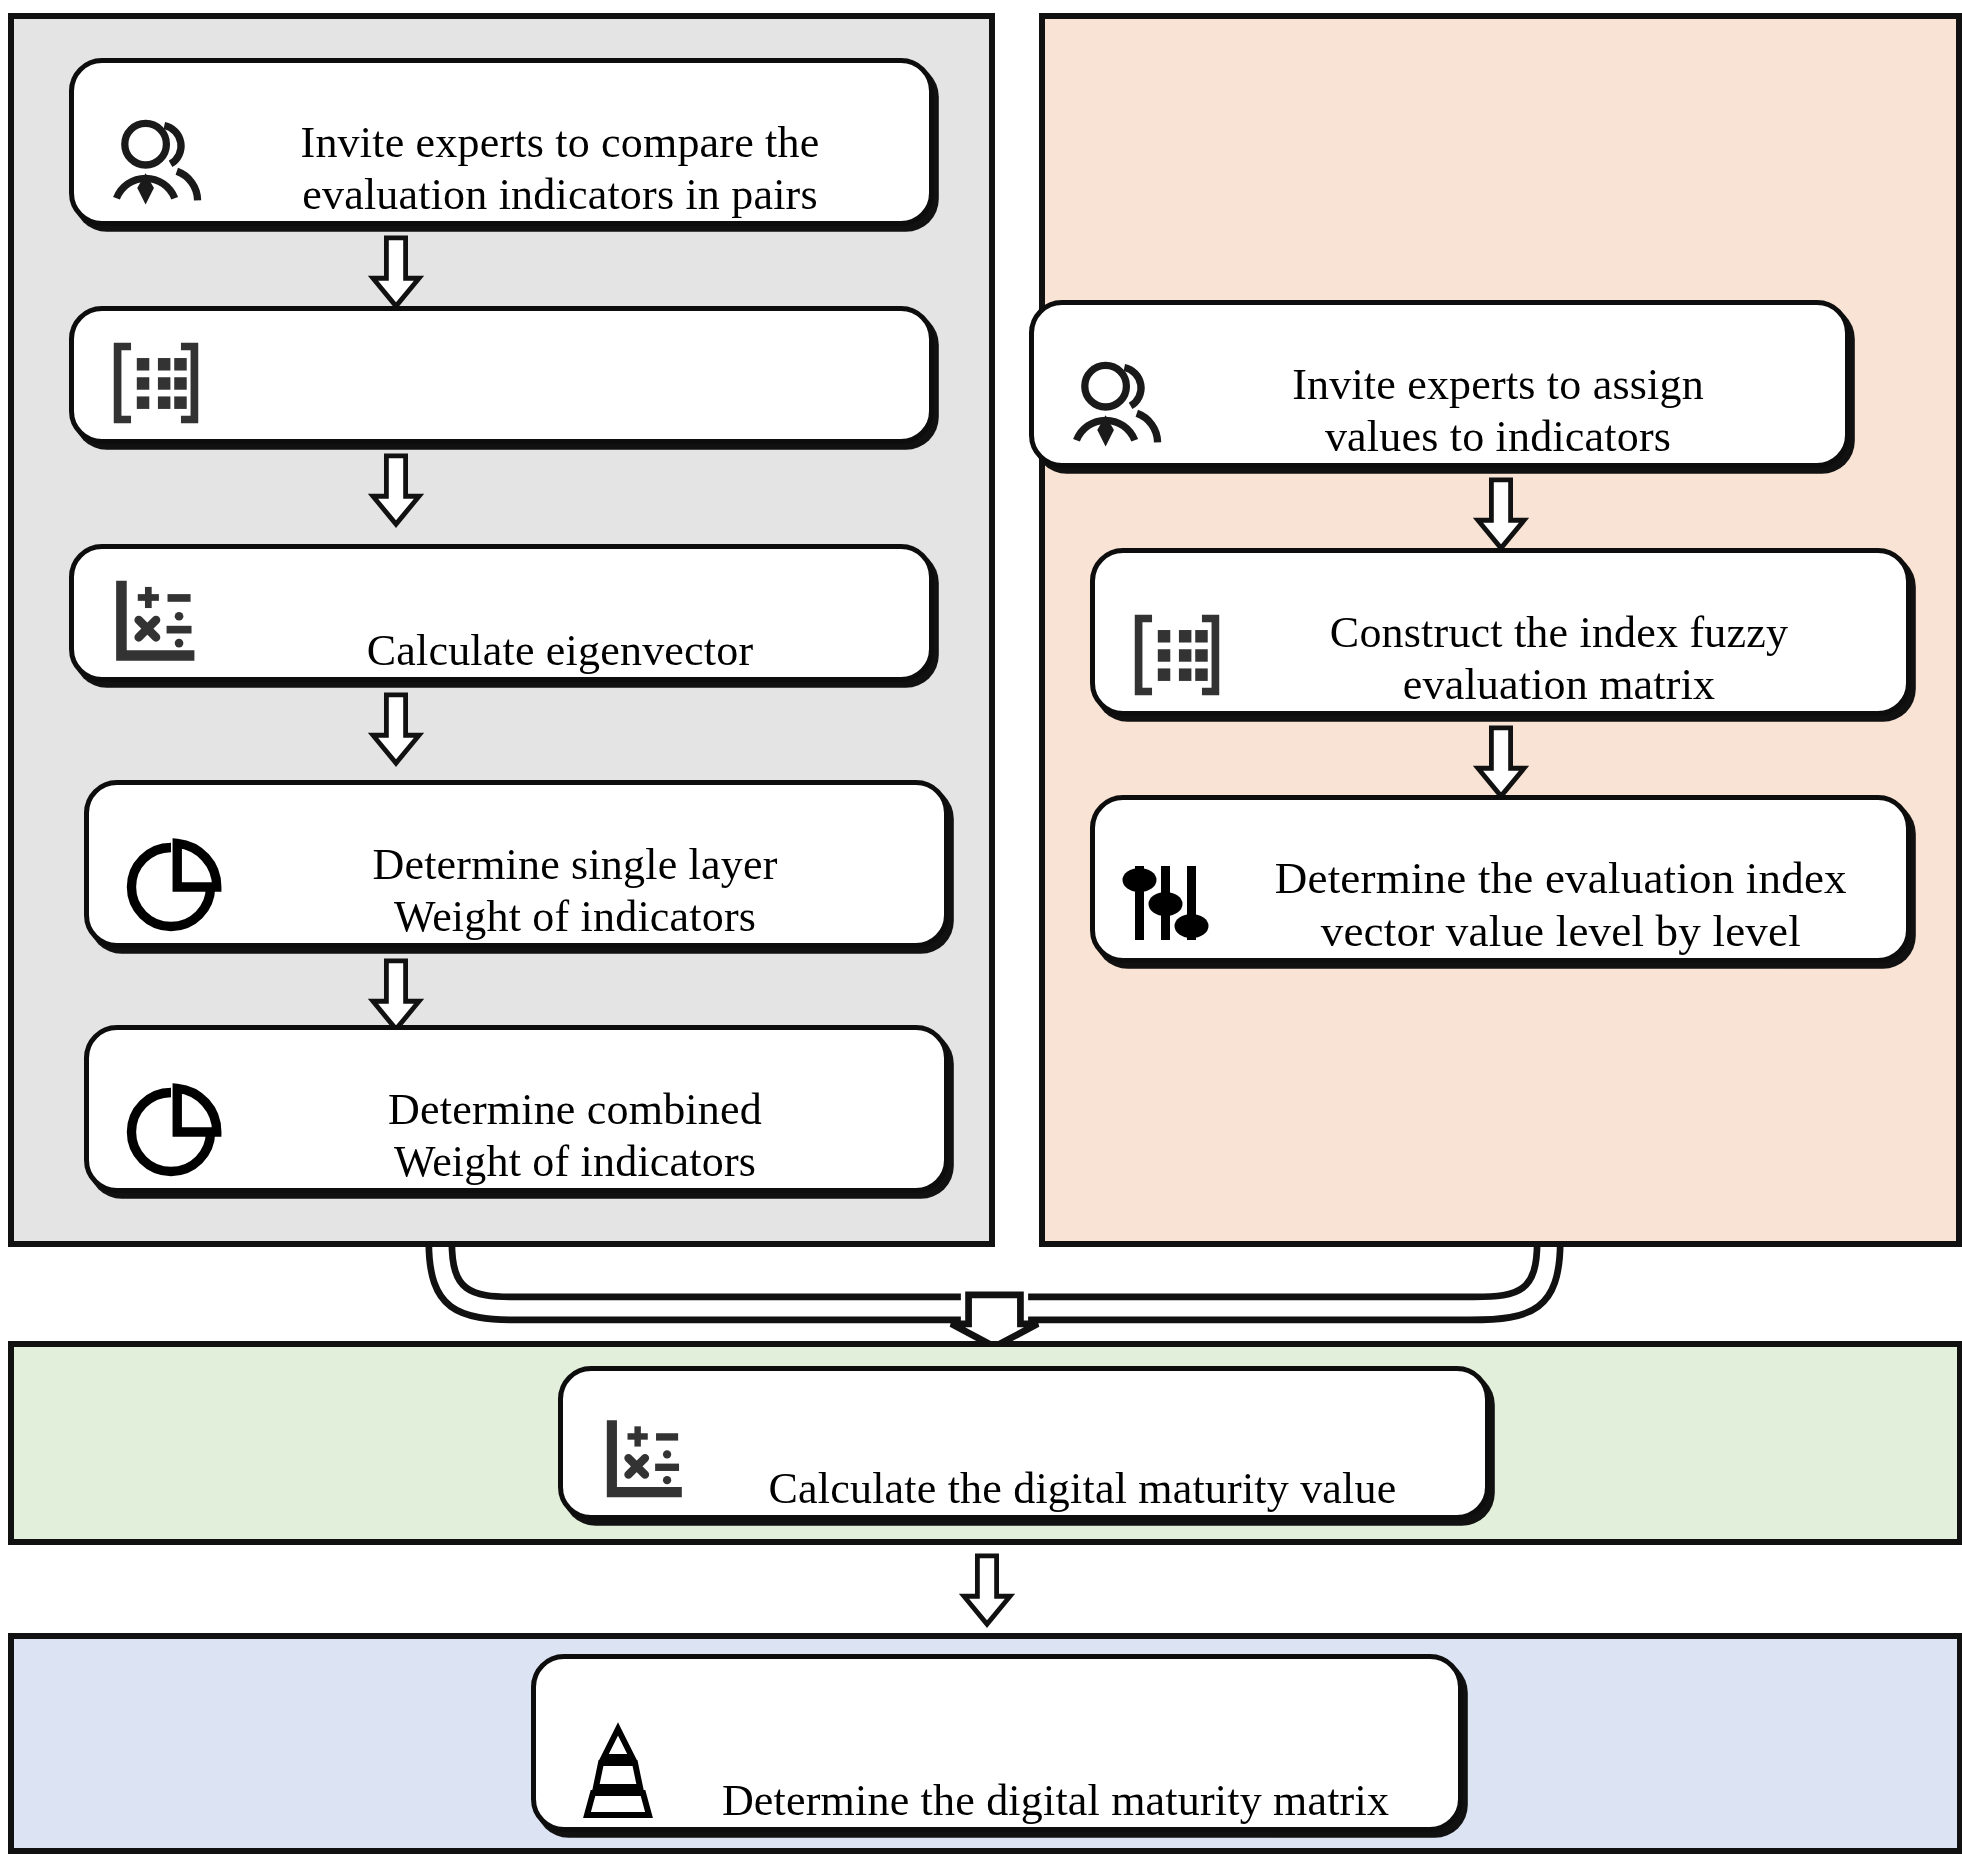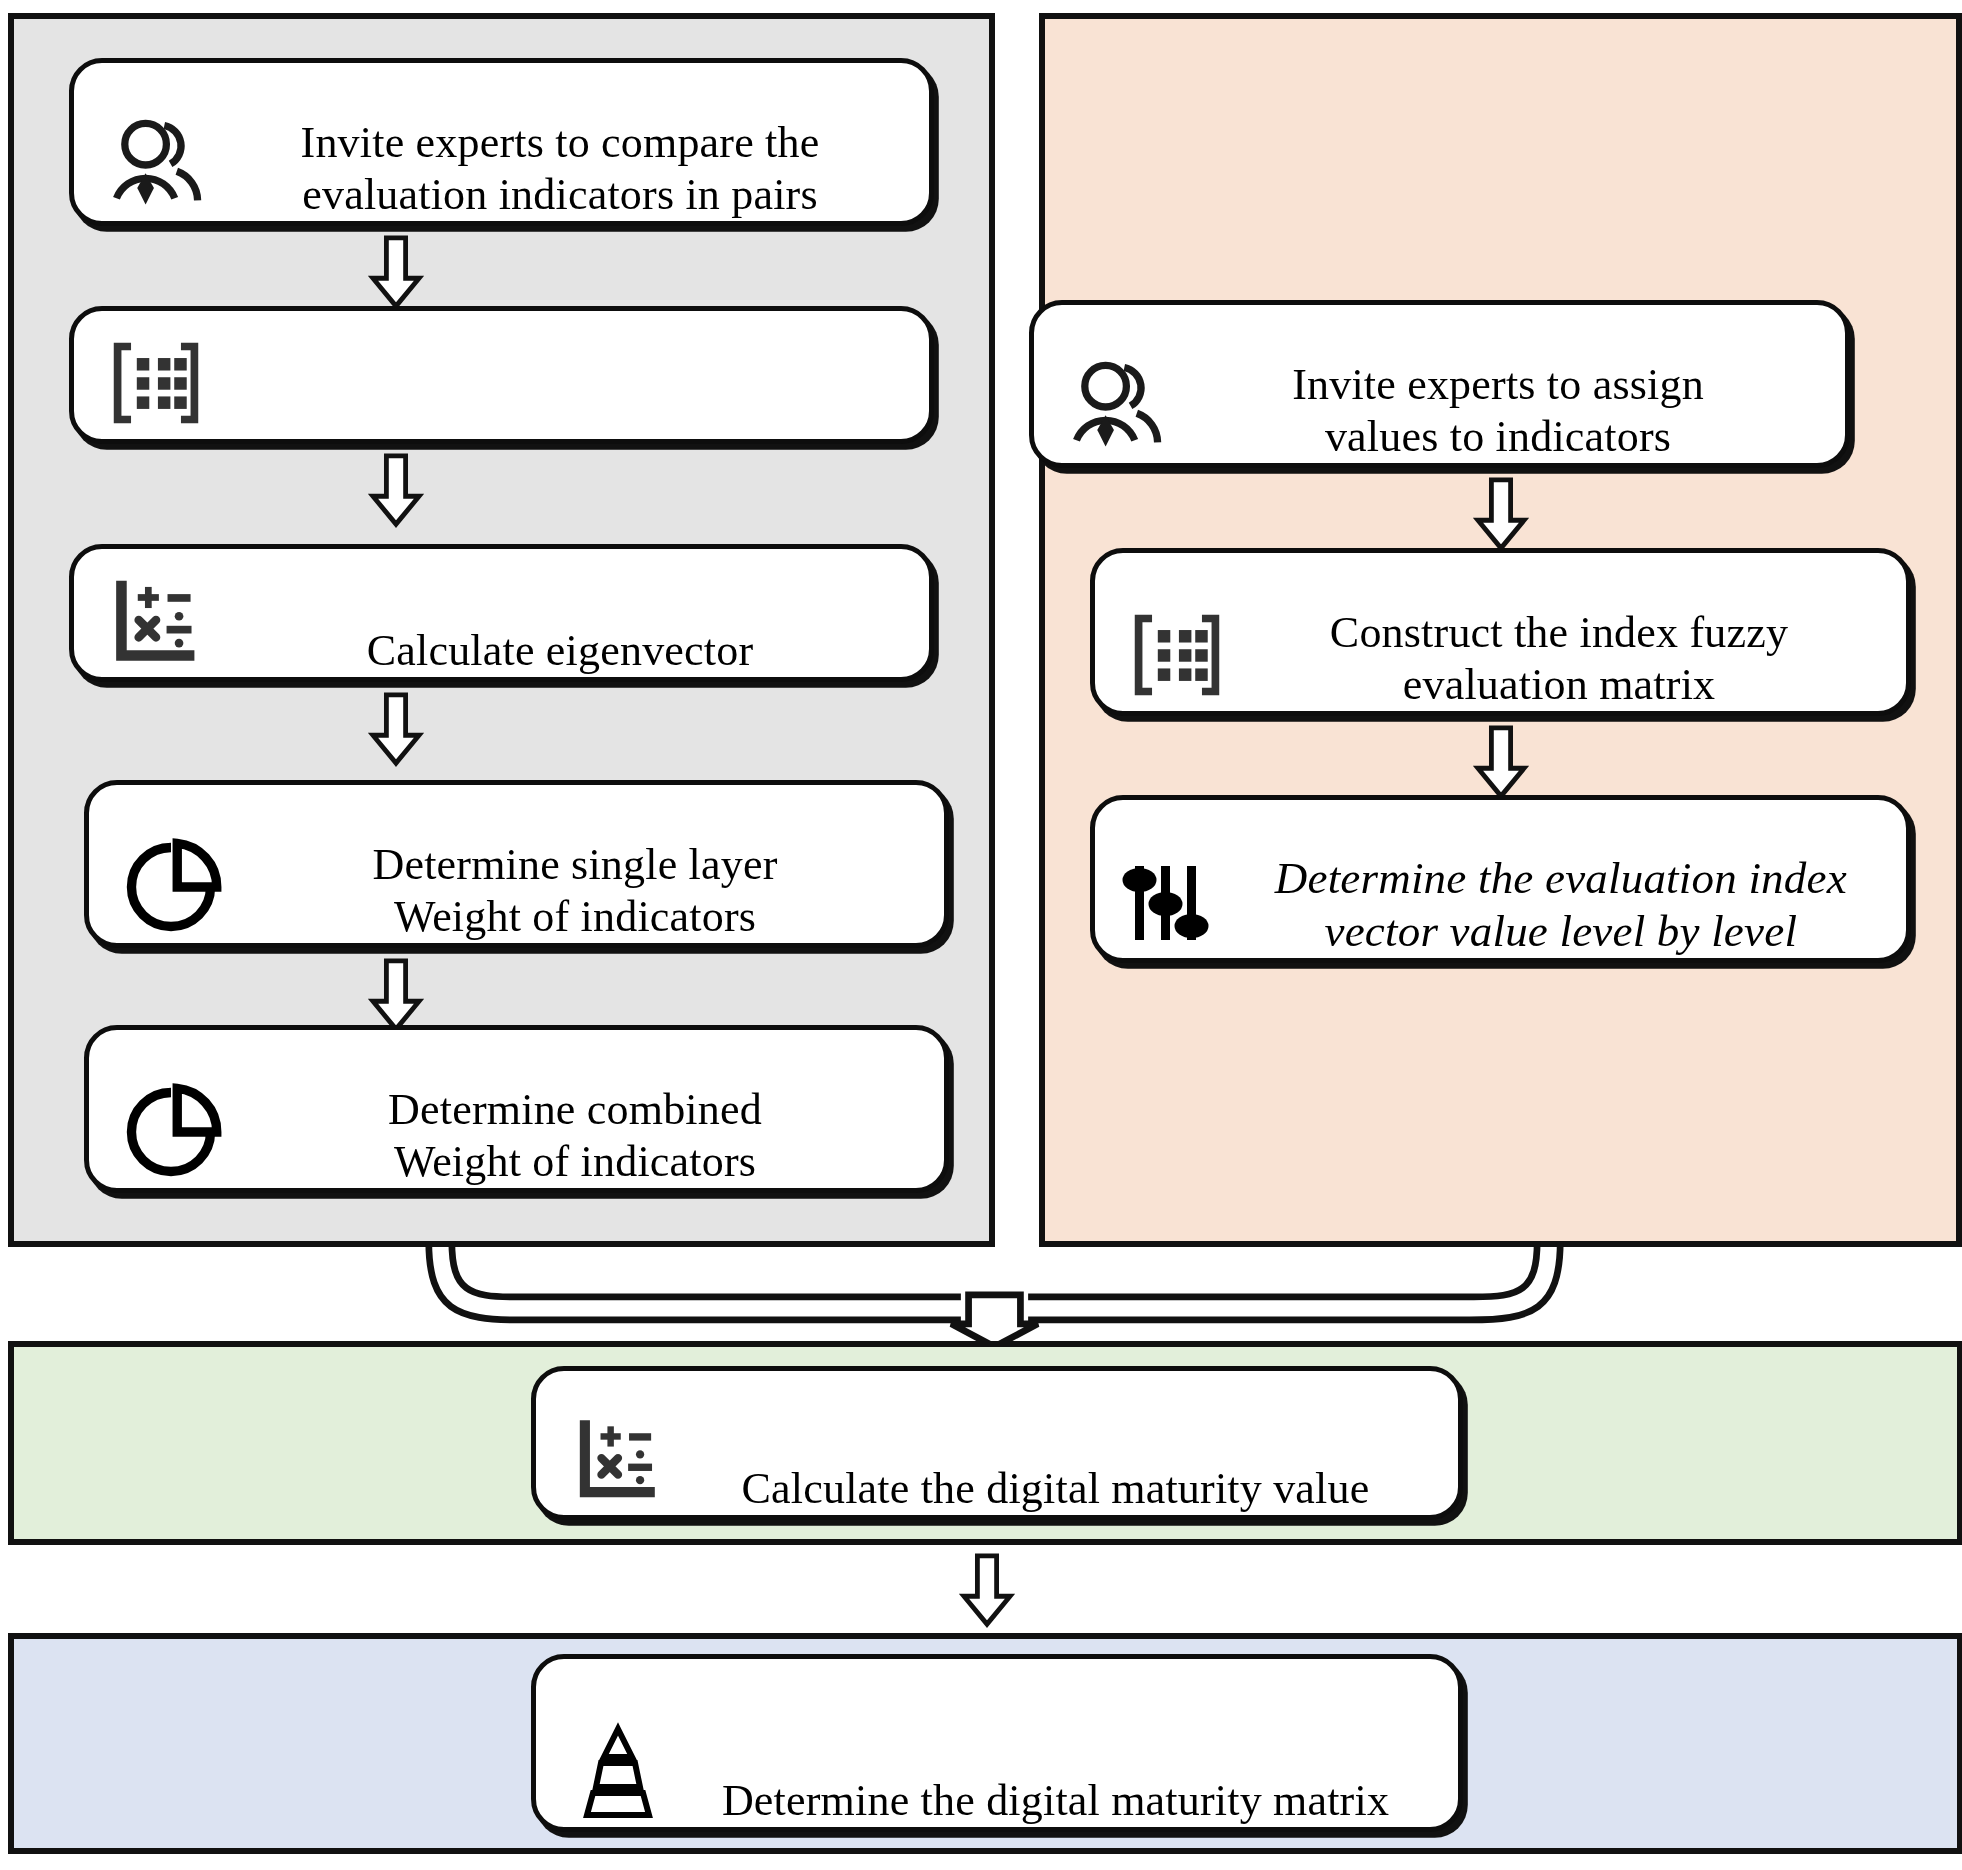--- a/index.html
+++ b/index.html
@@ -40,21 +40,21 @@
     display:flex;align-items:center;justify-content:center;
   }
   .node .label{
     flex:1 1 auto;
     text-align:center;
     font-size:44px;
     line-height:1.18;
     letter-spacing:0.2px;
     padding-right:21px;
   }
-  .node.wide .label{ font-size:45px;font-style:italic; }
+  .node.wide .label{ font-size:45px; }
 
   
   .arrow-down{
     position:absolute;
     width:52px;height:73px;
   }
 
   
   .merge{
     position:absolute;
@@ -228,21 +228,21 @@
     <path d="M1160 0 C1160 52 1142 58 1094 58 H630" fill="none" stroke="#111" stroke-width="7"></path>
     <path d="M1184 0 C1184 72 1154 82 1090 82 H630" fill="none" stroke="#111" stroke-width="7"></path>
 
     <path d="M565 56 V58 H625 V58" fill="none" stroke="#111" stroke-width="0"></path>
     <path d="M568 56 H622 V86 H640 L595 110 L550 86 H568 Z" fill="#ffffff" stroke="#111" stroke-width="7" stroke-linejoin="miter"></path>
   </svg>
 </div>
 
 <div class="panel panel-green" style="left:7.7px;top:1341px;width:1955px;height:204px;"></div>
 
-<div class="node" style="left:531px;top:1366px;width:932px;height:154px;">
+<div class="node" style="left:558px;top:1366px;width:932px;height:154px;">
   <span class="icon">
     <svg viewBox="0 0 100 100" width="92" height="92">
       <path d="M14 8 V86 H90" fill="none" stroke="#333" stroke-width="11"></path>
       <rect x="31" y="22" width="22" height="7" fill="#333"></rect>
       <rect x="38.5" y="14.5" width="7" height="22" fill="#333"></rect>
       <rect x="62" y="22" width="24" height="8" fill="#333"></rect>
       <path d="M32 49 L50 67 M50 49 L32 67" stroke="#333" stroke-width="9" stroke-linecap="round"></path>
       <rect x="61" y="55" width="26" height="8" fill="#333"></rect>
       <circle cx="74" cy="45" r="4.5" fill="#333"></circle>
       <circle cx="74" cy="73" r="4.5" fill="#333"></circle>

